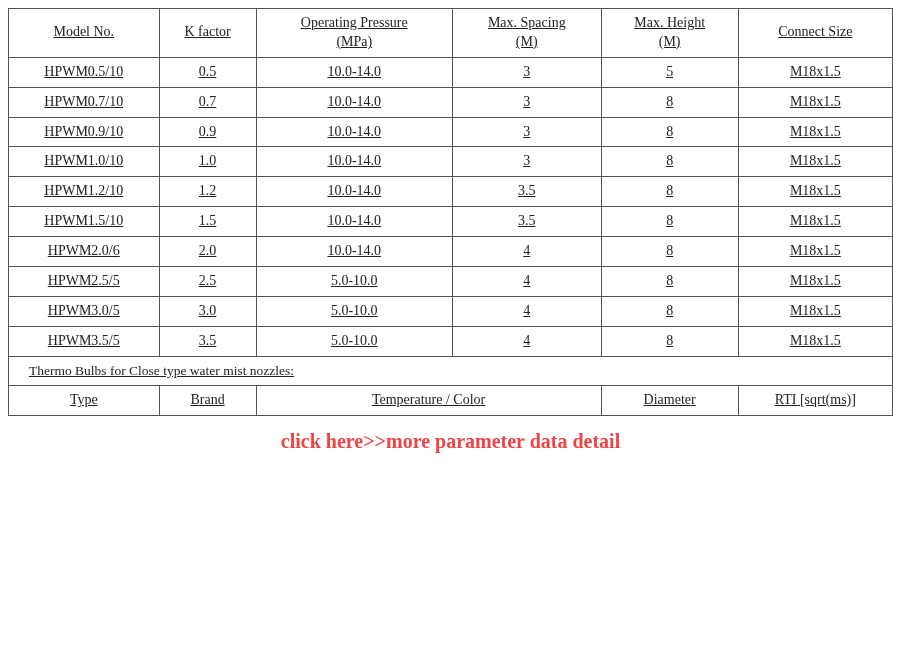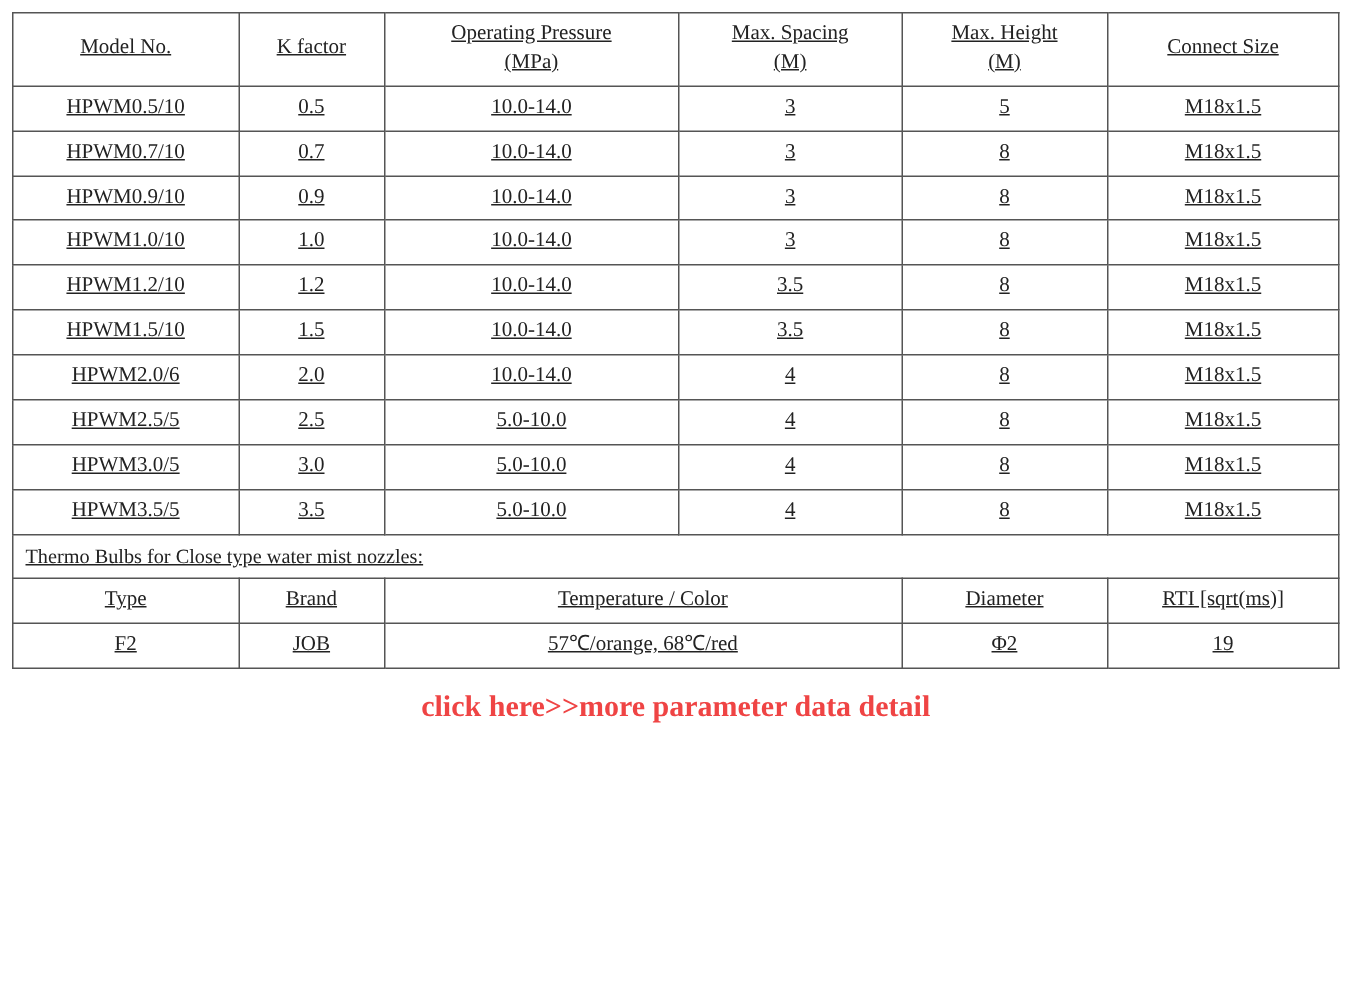--- a/index.html
+++ b/index.html
@@ -23,21 +23,21 @@
       text-align: center;
       padding: 5px 6px;
       line-height: 1.35;
     }
     th {
       font-weight: normal;
     }
     .note-row td {
       text-align: left;
       font-size: 13.5px;
-      padding: 5px 8px;
+      padding: 5px 20px;
     }
     .link-row {
       text-align: center;
       margin-top: 4px;
     }
     .link-row a {
       font-size: 20px;
       font-weight: bold;
       color: #ef4444;
       cursor: pointer;
@@ -141,25 +141,18 @@
       <tr class="note-row">
         <td colspan="6">Thermo Bulbs for Close type water mist nozzles:</td>
       </tr>
       <tr>
   <th>Type</th>
   <th>Brand</th>
   <th colspan="2">Temperature / Color</th>
   <th>Diameter</th>
   <th>RTI [sqrt(ms)]</th>
 </tr>
-      <tr>
-    <td>F2</td>
-    <td>JOB</td>
-    <td colspan="2">57℃/orange,   68℃/red</td>
-    <td>Φ2</td>
-    <td>19</td>
-  </tr>
     </tbody>
 </table>
 
 <div class="link-row">
   <a>click here&gt;&gt;more parameter data detail</a>
 </div>
 
 </body></html>

